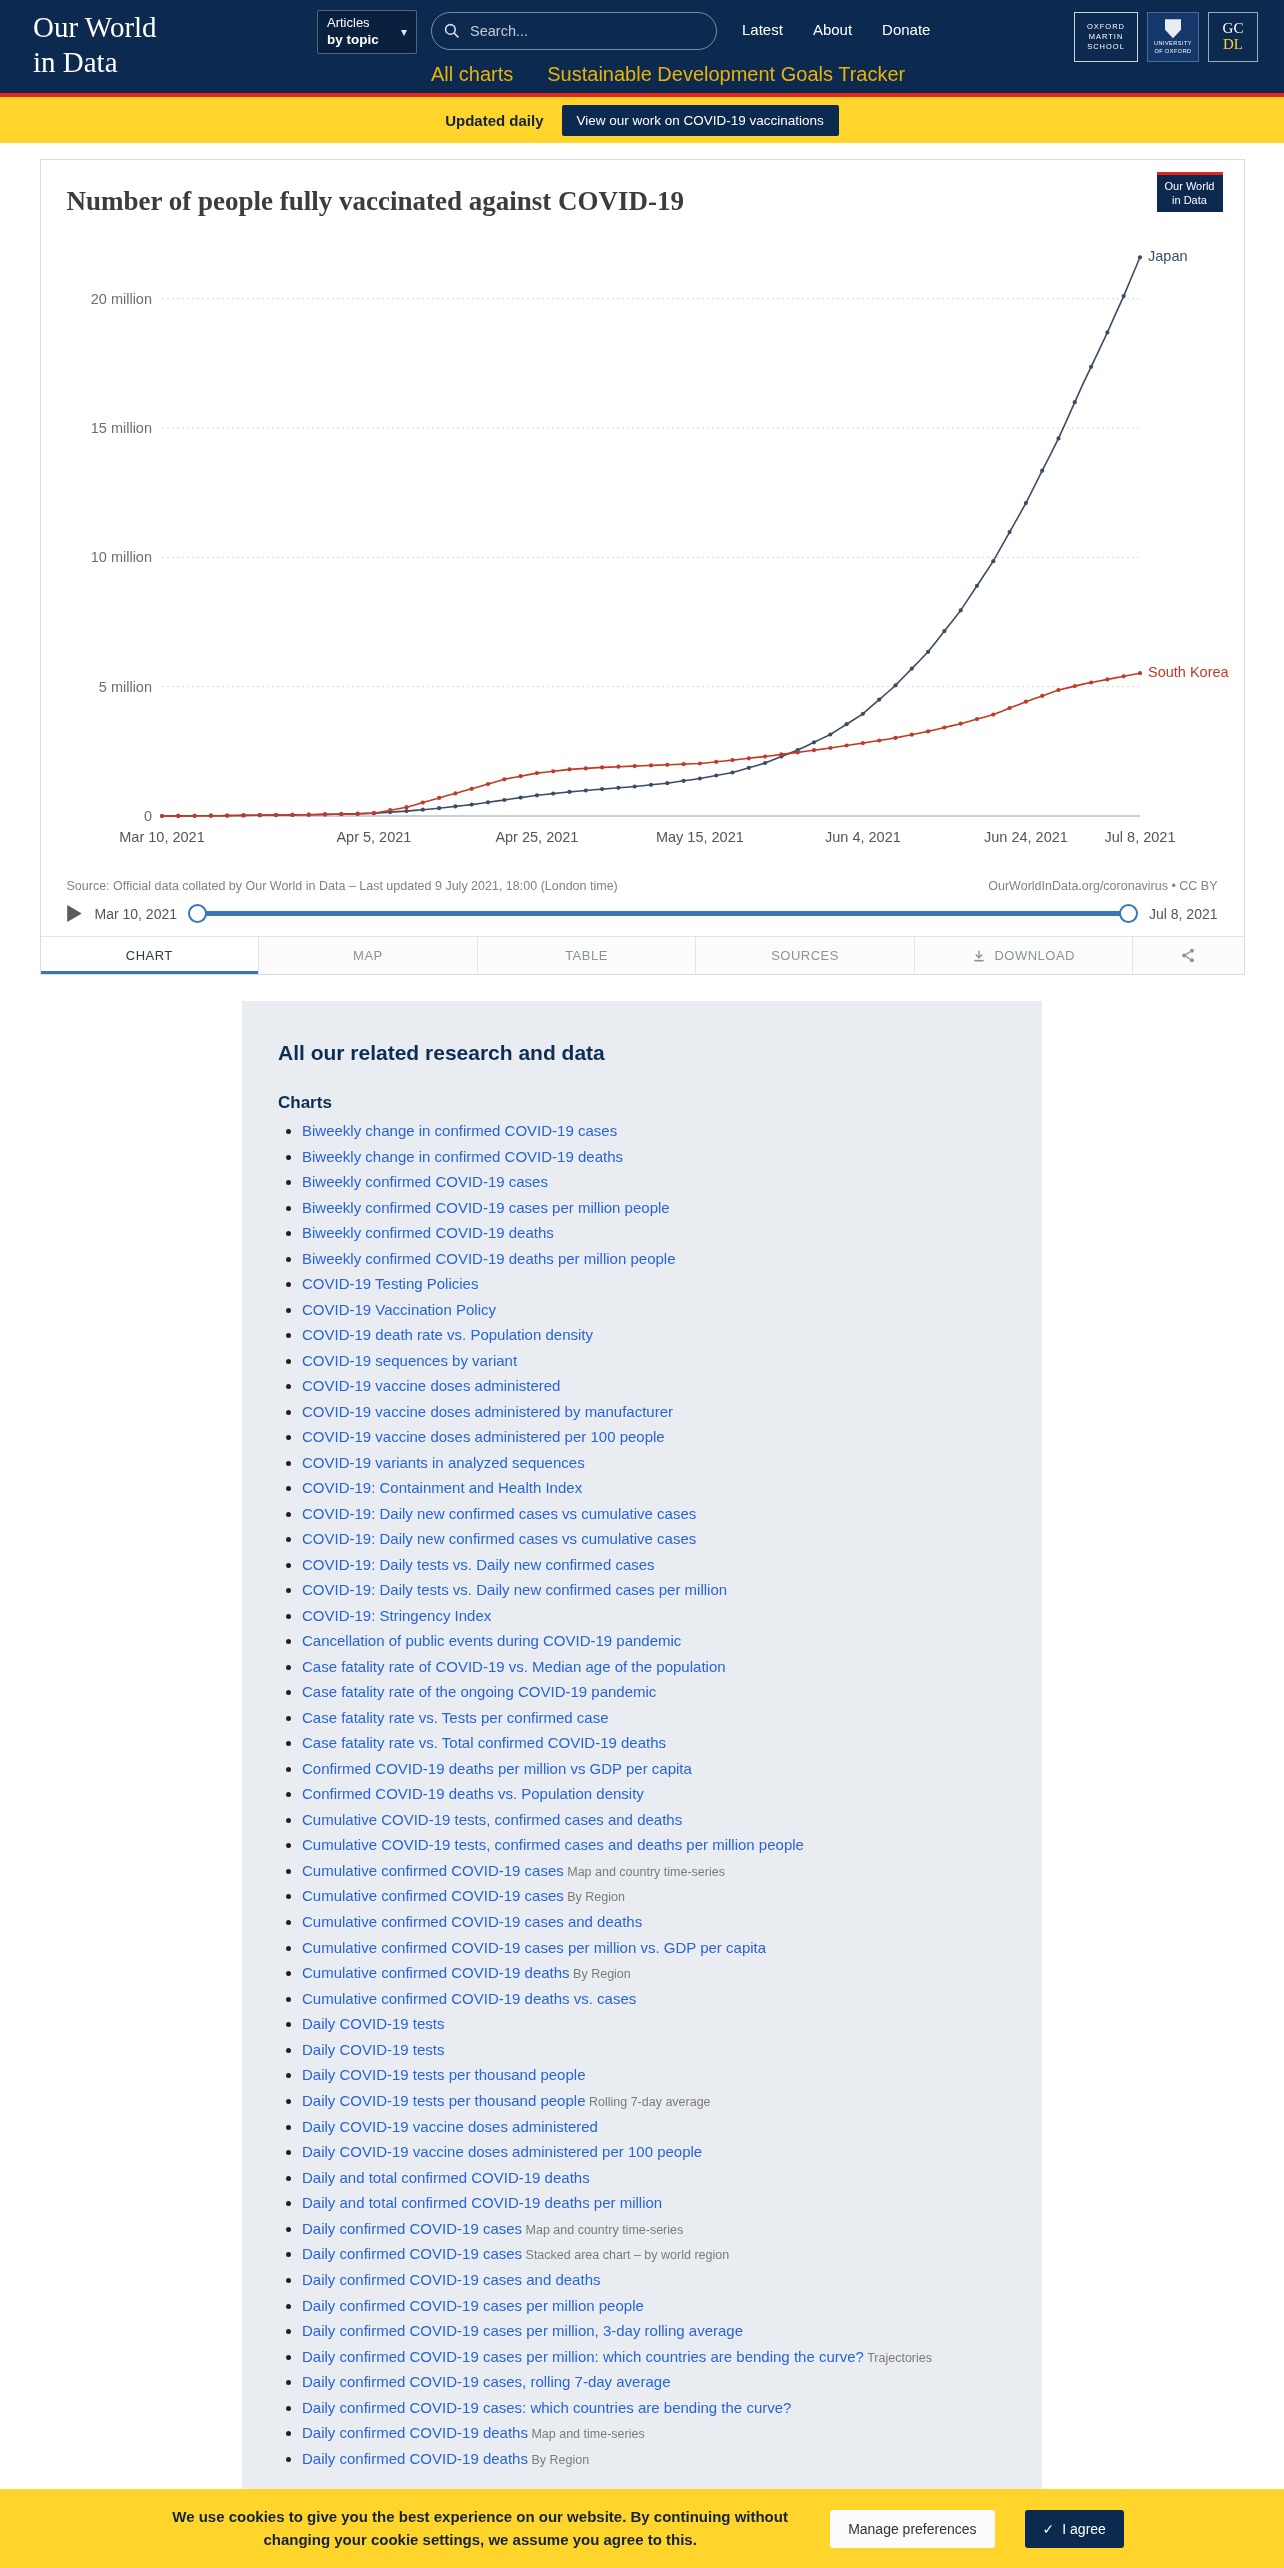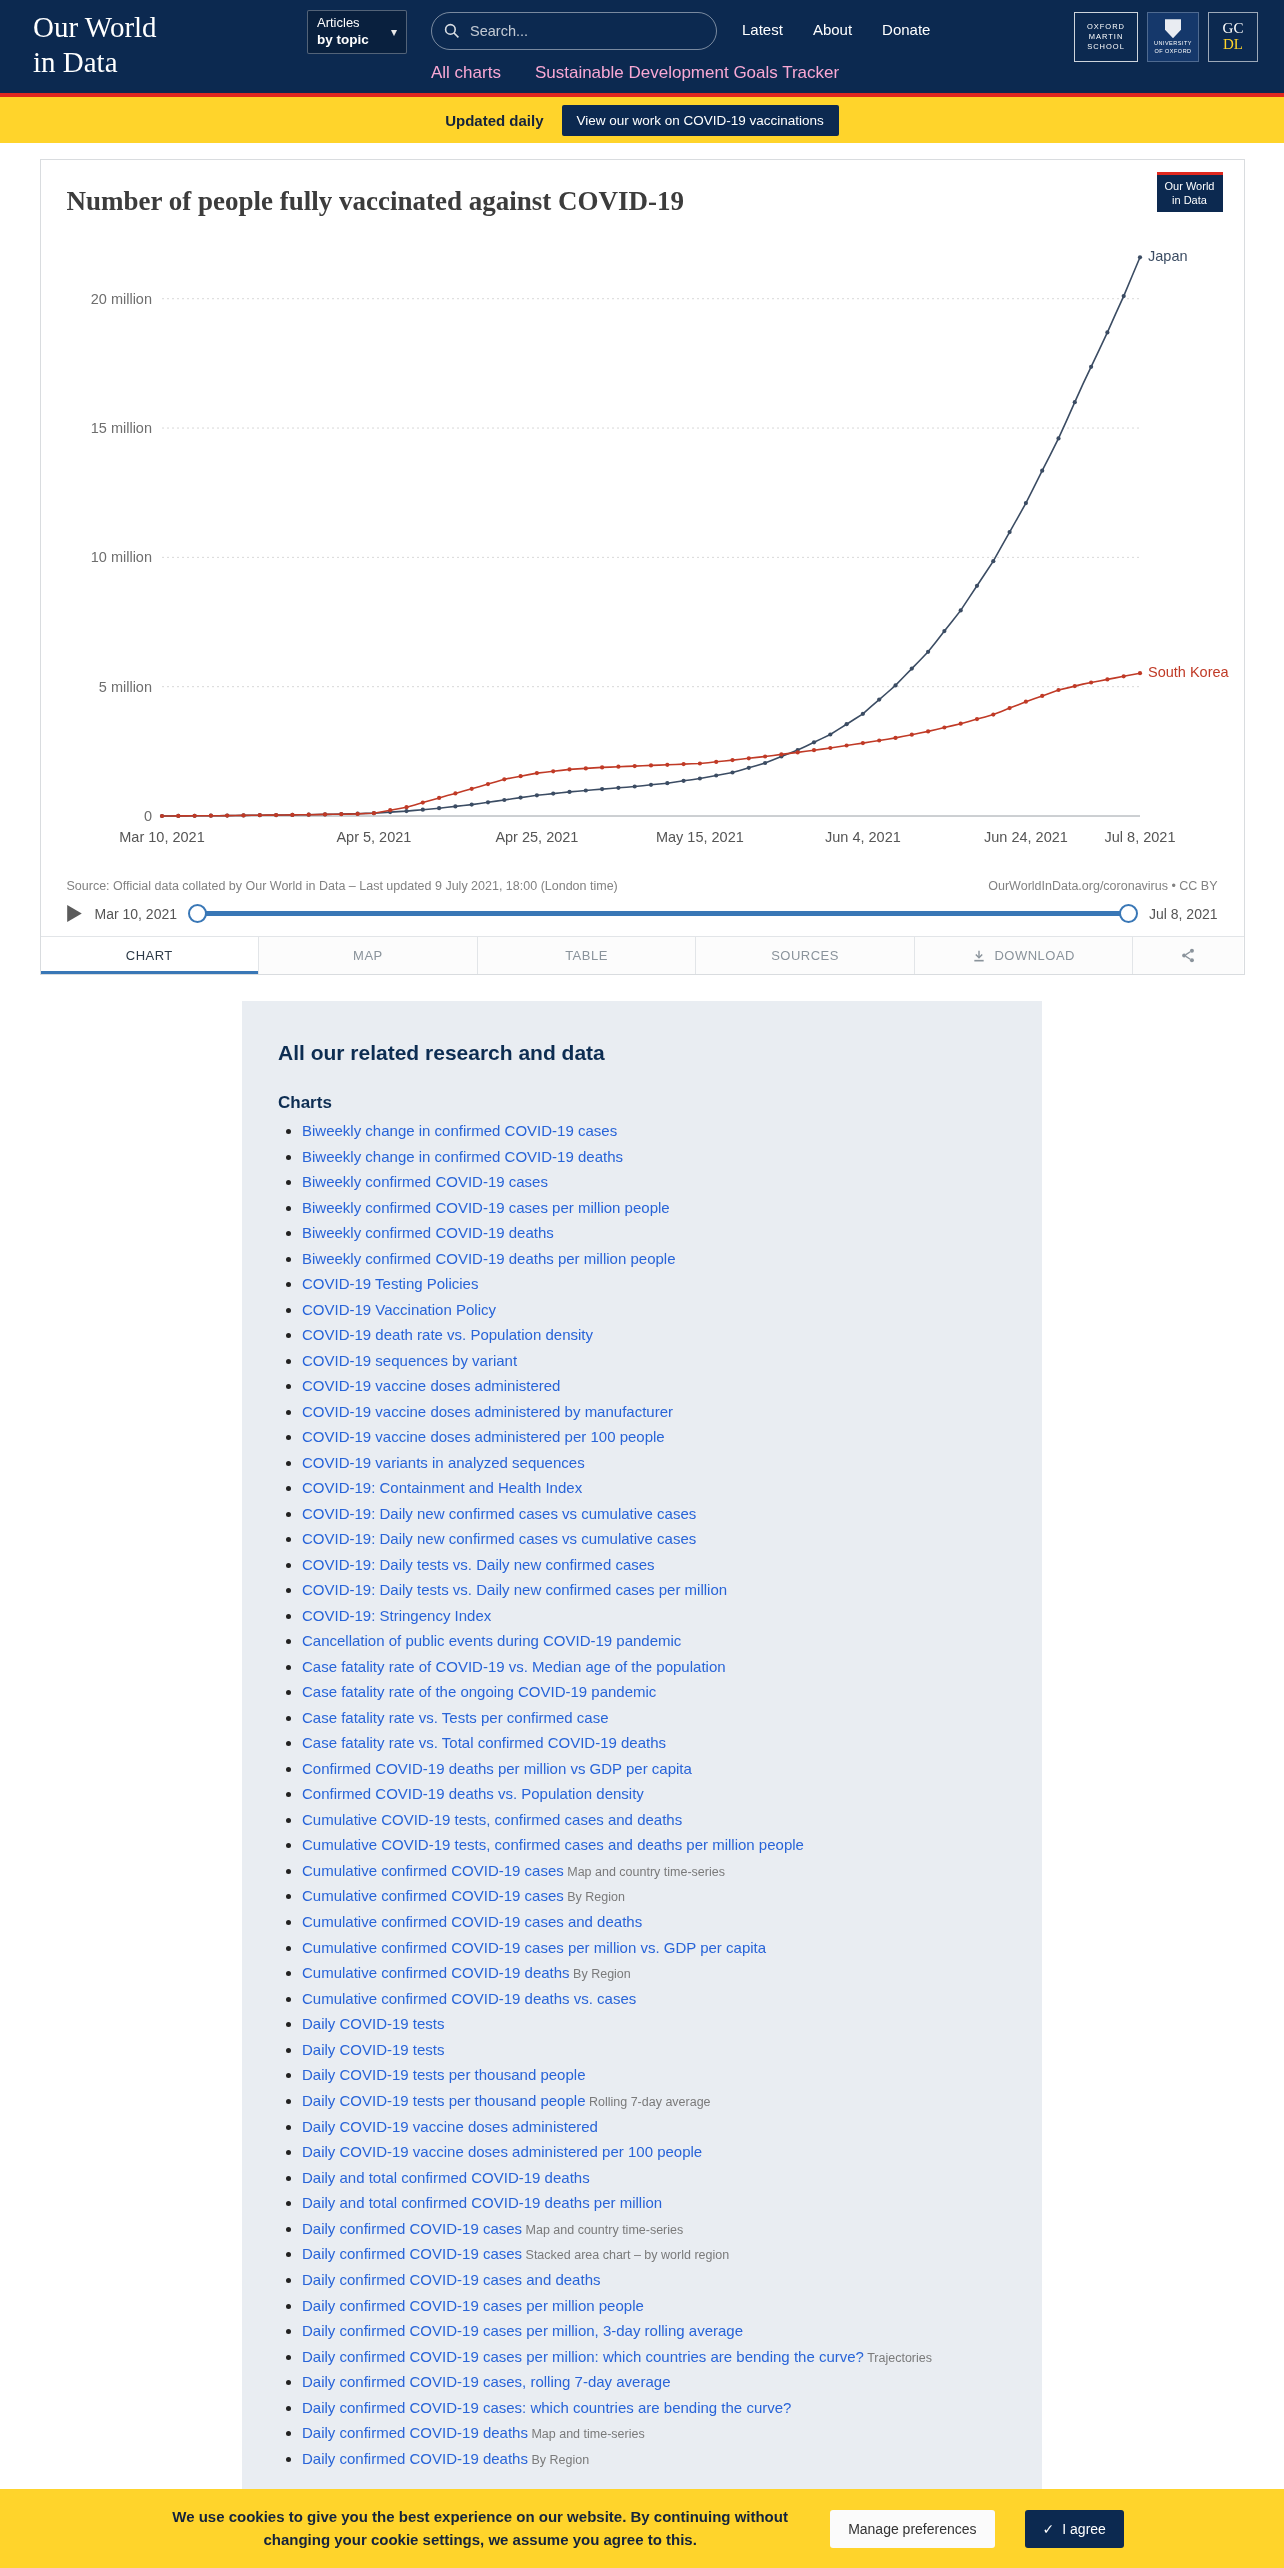--- a/index.html
+++ b/index.html
@@ -5,21 +5,21 @@
   html,body{margin:0;padding:0;}
   body{
     width:1284px;height:2568px;overflow:hidden;position:relative;
     background:#fff;font-family:"Liberation Sans",sans-serif;color:#333;
   }
   a{text-decoration:none;}
   
   header{position:relative;height:93px;background:var(--navy,#0c2950);color:#fff;}
   .logo{position:absolute;left:33px;top:10px;font-family:"Liberation Serif",serif;
     font-size:29px;line-height:1.2;color:#fff;cursor:pointer;}
-  .articles-box{position:absolute;left:307px;top:10px;width:100px;height:44px;
+  .articles-box{position:absolute;left:317px;top:10px;width:100px;height:44px;
     border:1px solid rgba(255,255,255,.3);background:rgba(0,0,0,.22);
     display:flex;align-items:center;justify-content:space-between;
     padding:0 9px;box-sizing:border-box;cursor:pointer;border-radius:2px;}
   .articles-text{font-size:13px;line-height:1.25;}
   .articles-text strong{display:block;font-size:13.5px;}
   .caret{font-size:12px;color:#e8e8e8;}
   .search-box{position:absolute;left:431px;top:12px;width:286px;height:38px;
     border:1px solid rgba(255,255,255,.45);border-radius:19px;
     display:flex;align-items:center;padding:0 12px;box-sizing:border-box;}
   .search-box svg{flex:0 0 auto;margin-right:8px;}
@@ -36,21 +36,21 @@
     display:flex;flex-direction:column;align-items:center;justify-content:center;gap:2px;cursor:pointer;}
   .shield{width:16px;height:19px;background:#e9ecf2;
     clip-path:polygon(0 0,100% 0,100% 55%,50% 100%,0 55%);}
   .ox-text{font-size:5.5px;letter-spacing:.5px;text-align:center;line-height:1.3;width:46px;}
   .gcdl-box{width:48px;height:48px;border:1px solid rgba(255,255,255,.6);
     display:flex;flex-direction:column;align-items:center;justify-content:center;
     font-family:"Liberation Serif",serif;font-size:15px;line-height:1.05;cursor:pointer;}
   .gcdl-gc{color:#fff;}
   .gcdl-dl{color:var(--yellow,#ffd42b);}
   .nav-row2{position:absolute;left:431px;top:63px;display:flex;gap:34px;}
-  .subnav-link{color:#f9a8d4;font-size:17px;}
+  .subnav-link{color:#eab308;font-size:20px;}
   
   .red-stripe{height:4px;background:var(--red,#e0281e);}
   .banner{height:46px;background:var(--yellow,#ffd42b);display:flex;align-items:center;
     justify-content:center;gap:18px;}
   .banner-updated{font-size:15px;font-weight:bold;color:#14233c;}
   .banner-cta{background:var(--navy,#0c2950);color:#fff;border:none;font-size:13.5px;
     padding:8px 15px;cursor:pointer;font-family:"Liberation Sans",sans-serif;border-radius:2px;}
   
   .card{width:1205px;margin:16px auto 0;background:#fff;border:1px solid #d9dcdf;box-sizing:border-box;}
   .card-head{position:relative;padding:26px 26px 0;}

